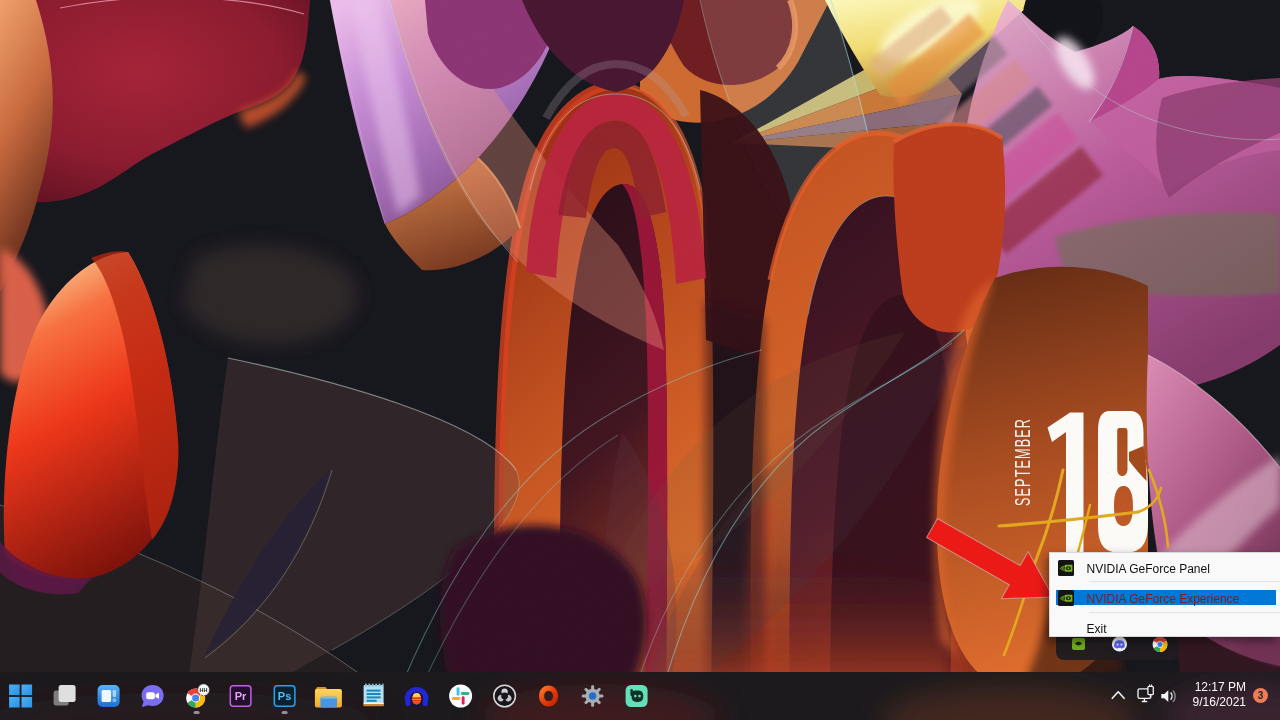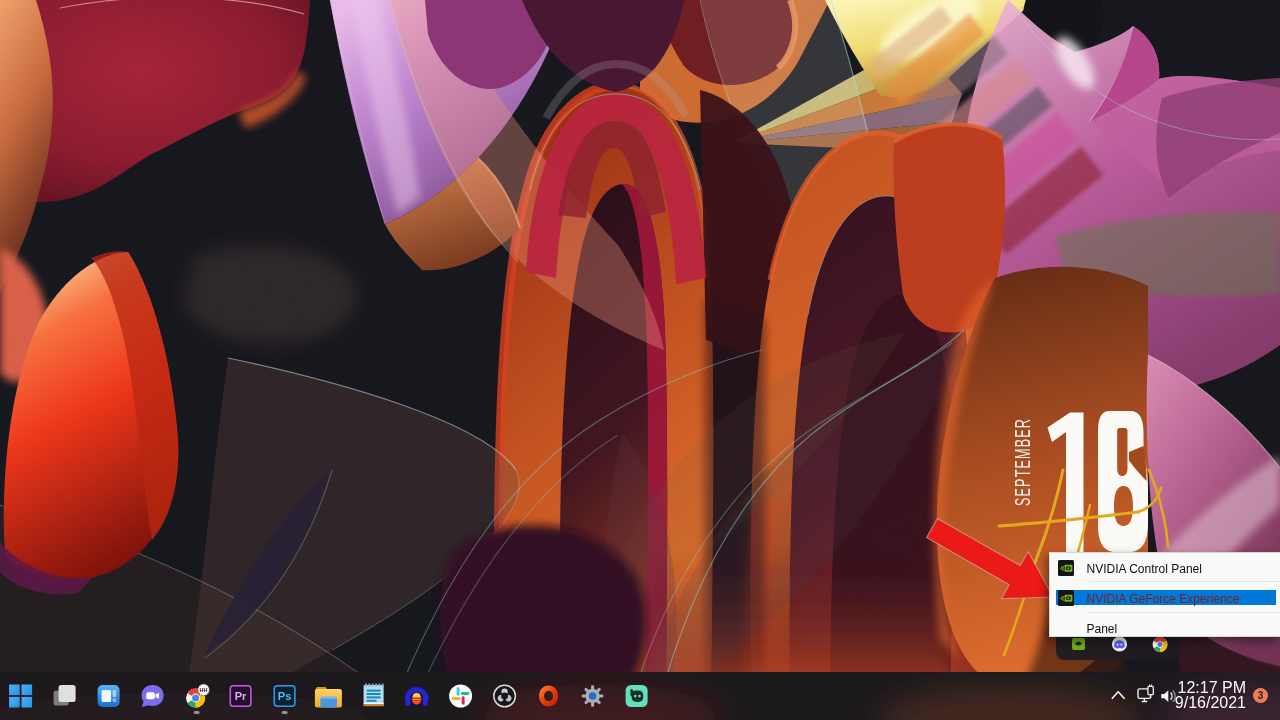--- a/index.html
+++ b/index.html
@@ -13,21 +13,21 @@
   #menu{position:absolute;left:1049px;top:552px;width:231px;height:85px;
     background:#f9f9f9;border-left:1px solid #d8d8d8;border-top:1px solid #d8d8d8;
     border-bottom:1px solid #d8d8d8;box-sizing:border-box;
     box-shadow:-3px 4px 9px rgba(0,0,0,.45);}
   .mi{position:absolute;left:36.5px;font-size:12px;color:#111;white-space:nowrap;}
   .msep{position:absolute;left:39px;right:0;height:1px;background:#e2e2e2;}
   #hl{position:absolute;left:6px;top:37px;width:220px;height:14.5px;background:#0078d7;}
   .nvicon{position:absolute;left:7.5px;width:16px;height:16px;}
   
   #bar{position:absolute;left:0;top:672px;width:1280px;height:48px;background:#1d1a1e;}
-  #clock{position:absolute;top:680px;right:34px;text-align:right;color:#fafafa;font-size:16px;line-height:15px;}
+  #clock{position:absolute;top:680px;right:34px;text-align:right;color:#fafafa;font-size:12px;line-height:15px;}
   #badge{position:absolute;left:1253px;top:688px;width:15px;height:15px;border-radius:50%;
     background:#ee7c55;color:#26222b;font-size:10px;font-weight:bold;text-align:center;line-height:15px;}
 </style>
 </head>
 <body>
 <div id="stage">
 <svg id="wall" width="1280" height="720" viewBox="0 0 1280 720">
 <defs>
   <linearGradient id="gLeftOr" x1="0" y1="0" x2="0.3" y2="1">
     <stop offset="0" stop-color="#f0a06a"></stop>
@@ -280,25 +280,25 @@
 </svg>
 
 <div id="menu">
   <svg class="nvicon" style="top:6.5px" viewBox="0 0 16 16">
         <use href="#nvlogo"></use>
       </svg>
   <div id="hl"></div>
   <svg class="nvicon" style="top:37px" viewBox="0 0 16 16">
         <use href="#nvlogo"></use>
       </svg>
-  <div class="mi" style="top:8.5px">NVIDIA Control Panel</div>
+  <div class="mi" style="top:8.5px">NVIDIA GeForce Panel</div>
   <div class="msep" style="top:28px"></div>
   <div class="mi" style="top:38.5px;color:#7f1d1d">NVIDIA GeForce Experience</div>
   <div class="msep" style="top:59px"></div>
-  <div class="mi" style="top:68.5px">Panel</div>
+  <div class="mi" style="top:68.5px">Exit</div>
 </div>
 
 <div id="bar"></div>
 <svg id="baricons" width="1280" height="48" viewBox="0 0 1280 48" style="position:absolute;left:0;top:672px">
   <defs>
     <filter id="barblur" x="-30%" y="-100%" width="160%" height="300%">
           <feGaussianBlur stdDeviation="14"></feGaussianBlur>
         </filter>
     <linearGradient id="gWin" x1="0" y1="0" x2="1" y2="1">
       <stop offset="0" stop-color="#4db1f2"></stop>

